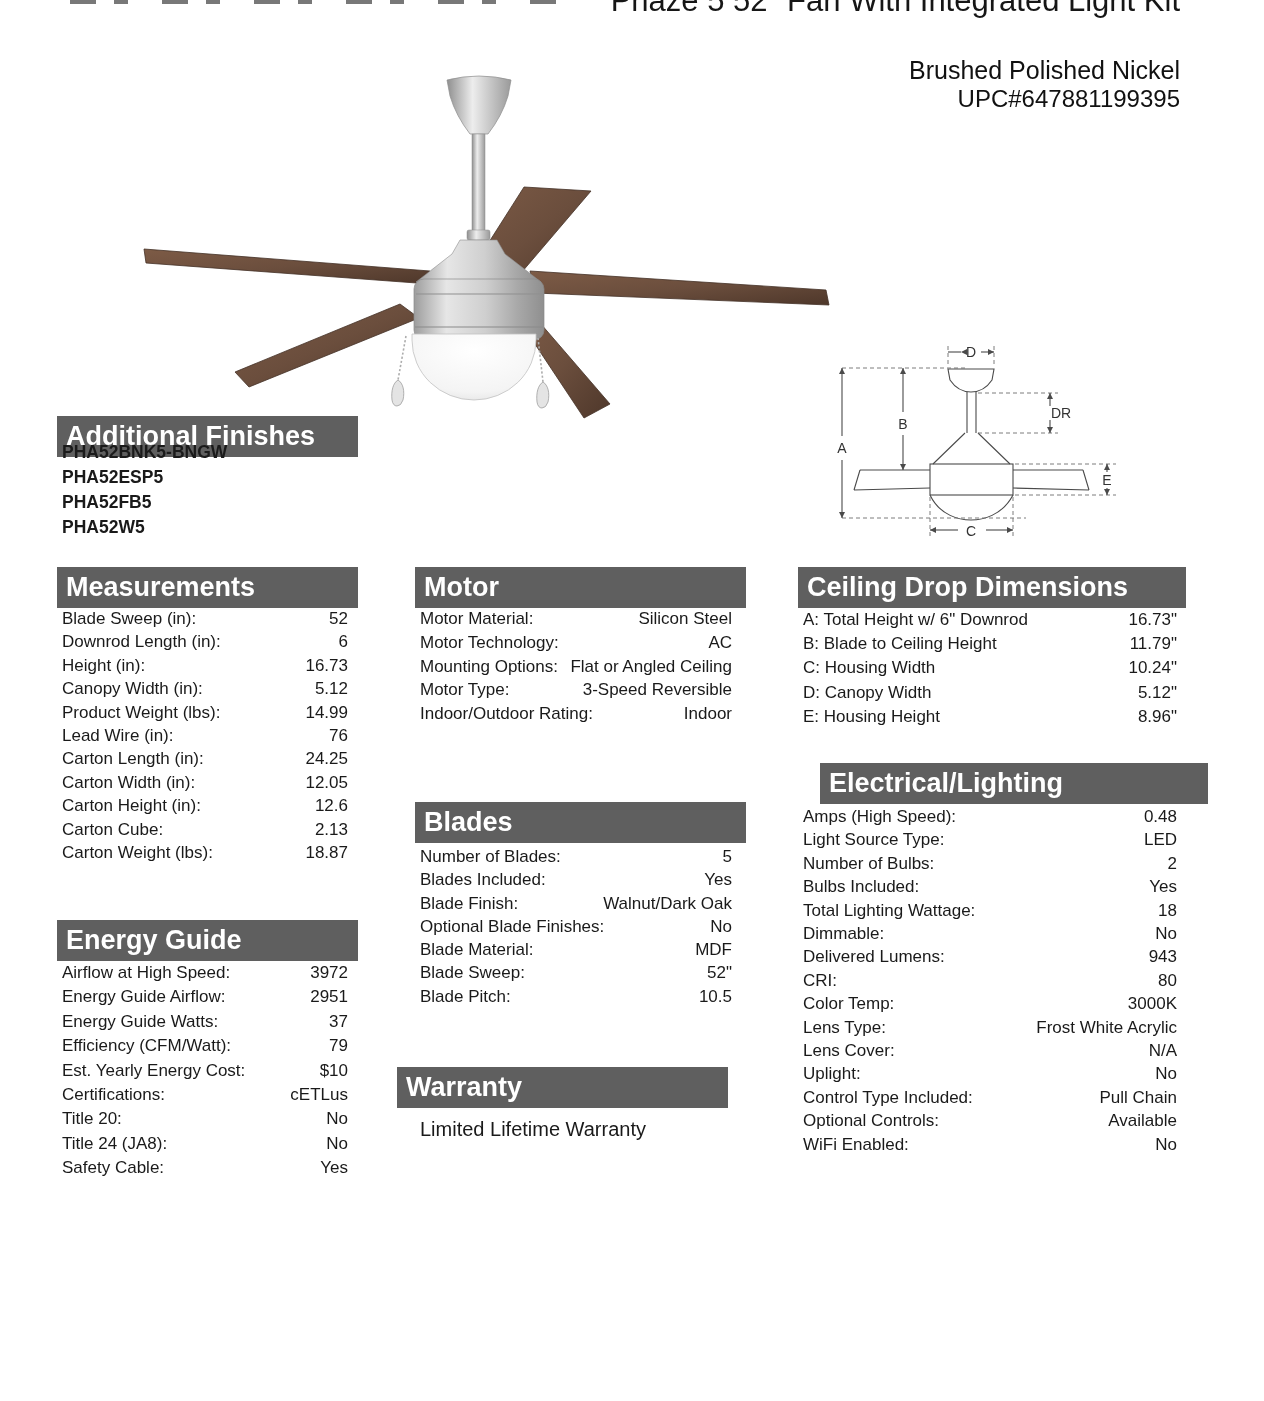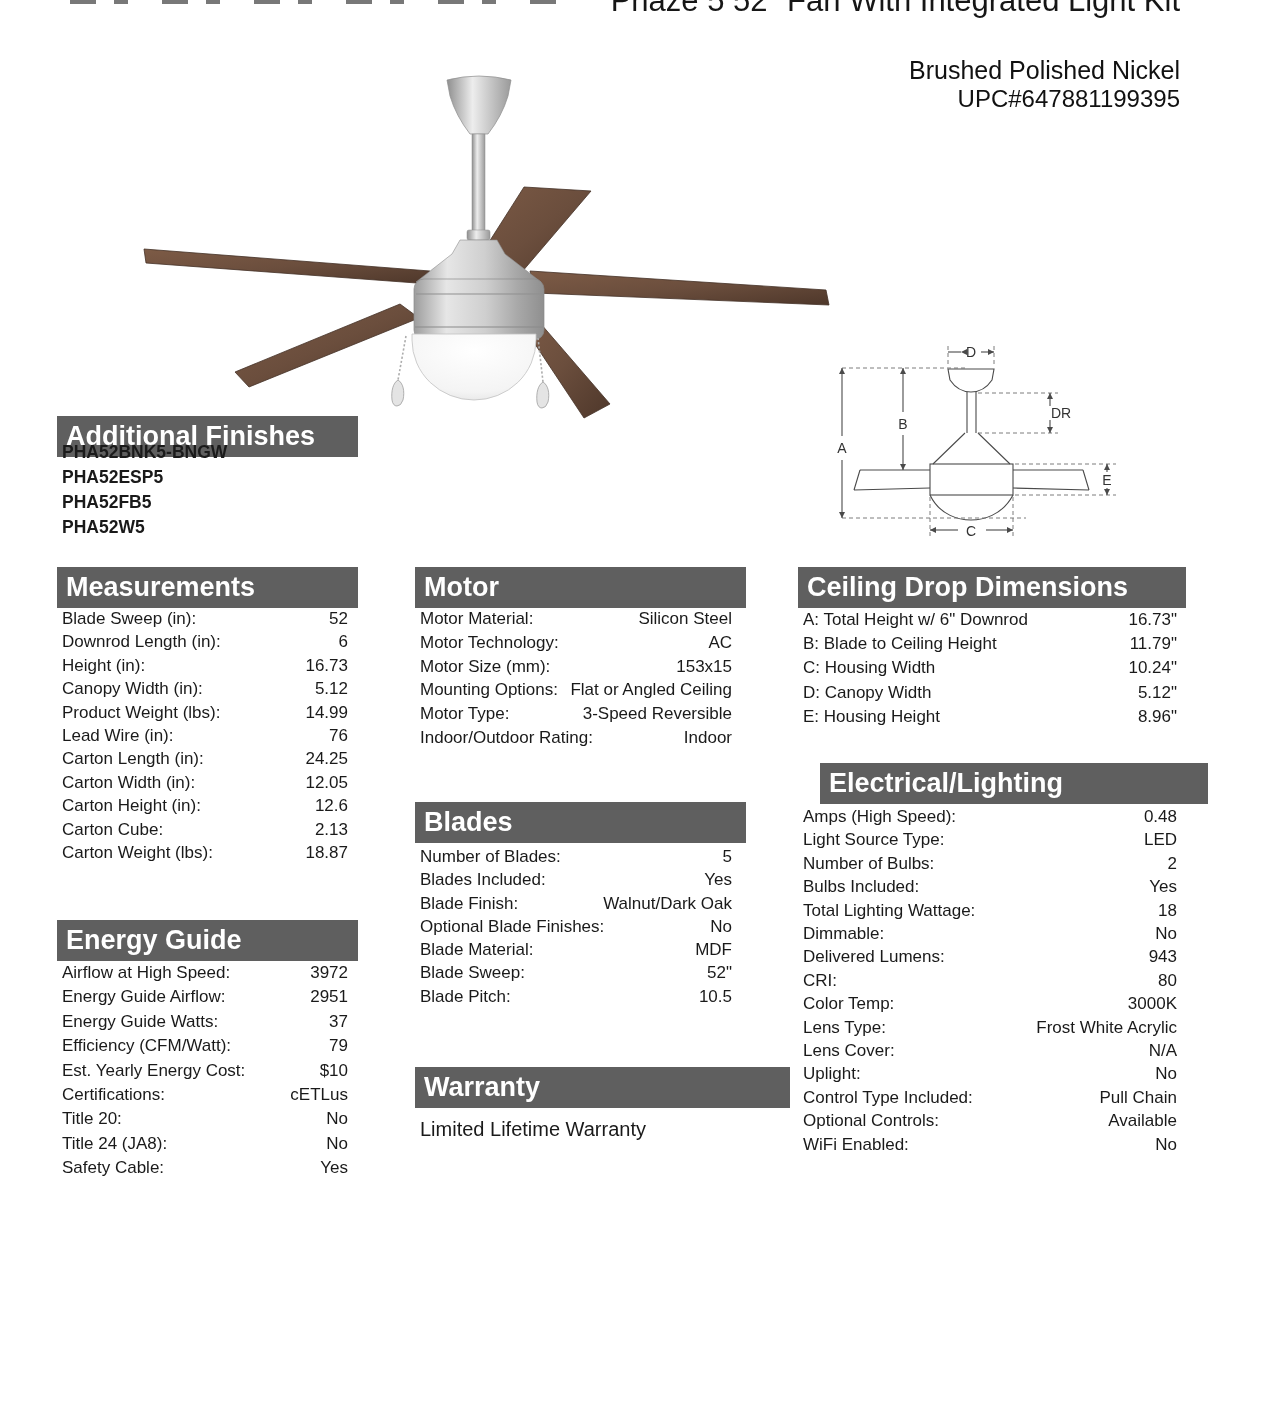--- a/index.html
+++ b/index.html
@@ -279,24 +279,20 @@
       <div class="spec-row">
         <span class="lbl">Motor Material:</span>
         <span class="val">Silicon Steel</span>
       </div>
 
       <div class="spec-row">
         <span class="lbl">Motor Technology:</span>
         <span class="val">AC</span>
       </div>
 
-      <div class="spec-row">
-        <span class="lbl">Motor Size (mm):</span>
-        <span class="val">153x15</span>
-      </div>
 
       <div class="spec-row">
         <span class="lbl">Mounting Options:</span>
         <span class="val">Flat or Angled Ceiling</span>
       </div>
 
       <div class="spec-row">
         <span class="lbl">Motor Type:</span>
         <span class="val">3-Speed Reversible</span>
       </div>
@@ -339,21 +335,21 @@
         <span class="lbl">Blade Sweep:</span>
         <span class="val">52"</span>
       </div>
 
       <div class="spec-row">
         <span class="lbl">Blade Pitch:</span>
         <span class="val">10.5</span>
       </div>
     </div>
 
-  <div class="sec-hdr" style="left:415px;top:1067px;width:375px;">Warranty</div>
+  <div class="sec-hdr" style="left:397px;top:1067px;width:331px;">Warranty</div>
   <div class="warranty-text" style="left:420px;top:1118px;width:312px;">Limited Lifetime Warranty</div>
 
   <div class="sec-hdr" style="left:798px;top:567px;width:388px;">Ceiling Drop Dimensions</div>
   <div class="rows" style="left:803px;top:608px;width:374px;line-height:24.2px;">
 
       <div class="spec-row">
         <span class="lbl">A: Total Height w/ 6" Downrod</span>
         <span class="val">16.73"</span>
       </div>
 

